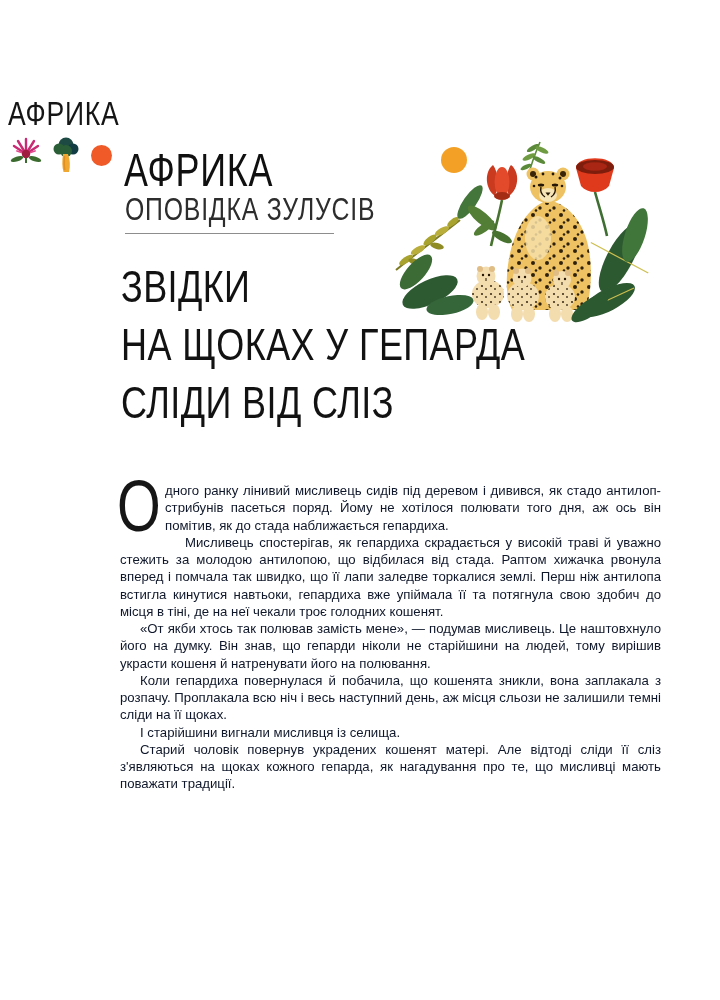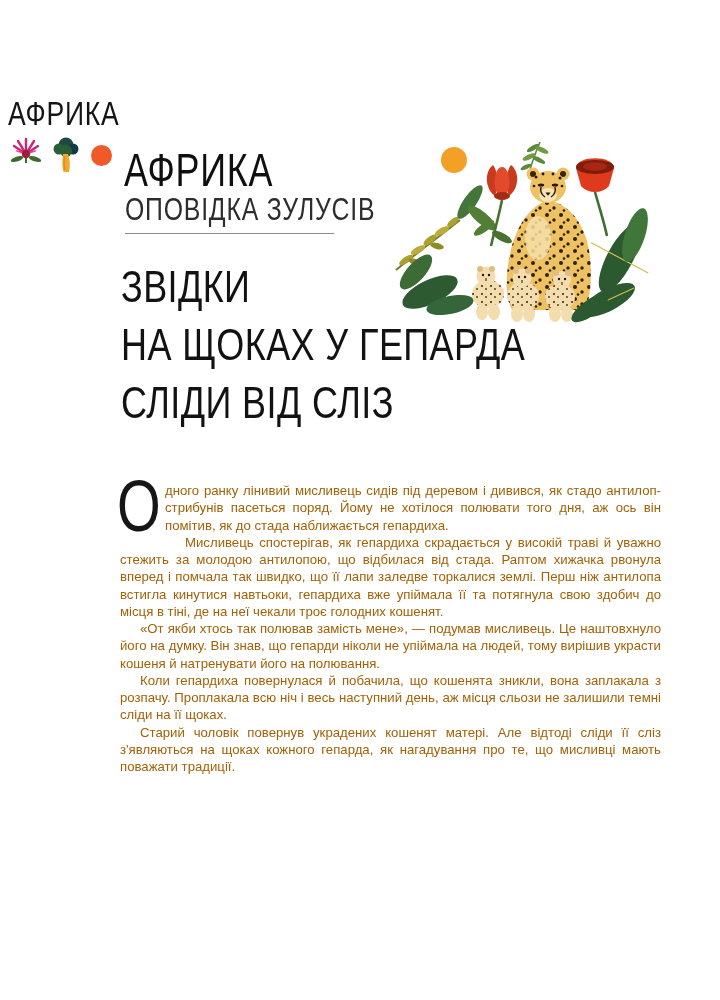--- a/index.html
+++ b/index.html
@@ -37,21 +37,21 @@
   .story-title {
     position:absolute; left:121px; top:258px;
     font-size:45px; line-height:58px; font-weight:400; letter-spacing:0.5px;
     color:#121212; transform:scaleX(0.8); transform-origin:left top; white-space:nowrap;
   }
 
   .illustration { position:absolute; left:390px; top:140px; }
 
   .body-text {
     position:absolute; left:120px; top:482px; width:541px;
-    font-size:13.2px; line-height:17.25px; text-align:justify; color:#a16207;
+    font-size:13.2px; line-height:17.25px; text-align:justify; color:#0f172a;
   }
   .body-text p { margin:0; text-indent:20px; }
   .body-text p.first { text-indent:0; }
   .dropcap-spacer { float:left; width:45px; height:52px; }
   .dropcap {
     position:absolute; left:117px; top:470px;
     font-size:72px; line-height:72px; font-weight:400; color:#161616;
     transform:scaleX(0.78); transform-origin:left top;
   }
 
@@ -240,22 +240,23 @@
     </g>
 
     <ellipse cx="200" cy="168" rx="22" ry="8" transform="rotate(-35 200 168)" fill="#2d5931"></ellipse>
   </svg>
 
   <div class="dropcap">О</div>
 
   <div class="body-text">
     <p class="first"><span class="dropcap-spacer"></span><span>дного ранку лінивий мисливець сидів під деревом і дивився, як стадо антилоп-стрибунів пасеться поряд. Йому не хотілося полювати того дня, аж ось він помітив, як до стада наближається гепардиха.</span></p>
     <p>Мисливець спостерігав, як гепардиха скрадається у високій траві й уважно стежить за молодою антилопою, що відбилася від стада. Раптом хижачка рвонула вперед і помчала так швидко, що її лапи заледве торкалися землі. Перш ніж антилопа встигла кинутися навтьоки, гепардиха вже упіймала її та потягнула свою здобич до місця в тіні, де на неї чекали троє голодних кошенят.</p>
-    <p>«От якби хтось так полював замість мене», — подумав мисливець. Це наштовхнуло його на думку. Він знав, що гепарди ніколи не упіймала на людей, тому вирішив украсти кошеня й натренувати його на полювання.</p>
+    <p>«От якби хтось так полював замість мене», — подумав мисливець. Це наштовхнуло його на думку. Він знав, що гепарди ніколи не старійшини на людей, тому вирішив украсти кошеня й натренувати його на полювання.</p>
     <p>Коли гепардиха повернулася й побачила, що кошенята зникли, вона заплакала з розпачу. Проплакала всю ніч і весь наступний день, аж місця сльози не залишили темні сліди на її щоках.</p>
+    <p>І старійшини вигнали мисливця із селища.</p>
     <p>Старий чоловік повернув украдених кошенят матері. Але відтоді сліди її сліз з'являються на щоках кожного гепарда, як нагадування про те, що мисливці мають поважати традиції.</p>
   </div>
 
   <div class="page-badge">
     <span class="badge-highlight"></span>
     <span class="badge-num">8</span>
   </div>
 
 </div>
 

